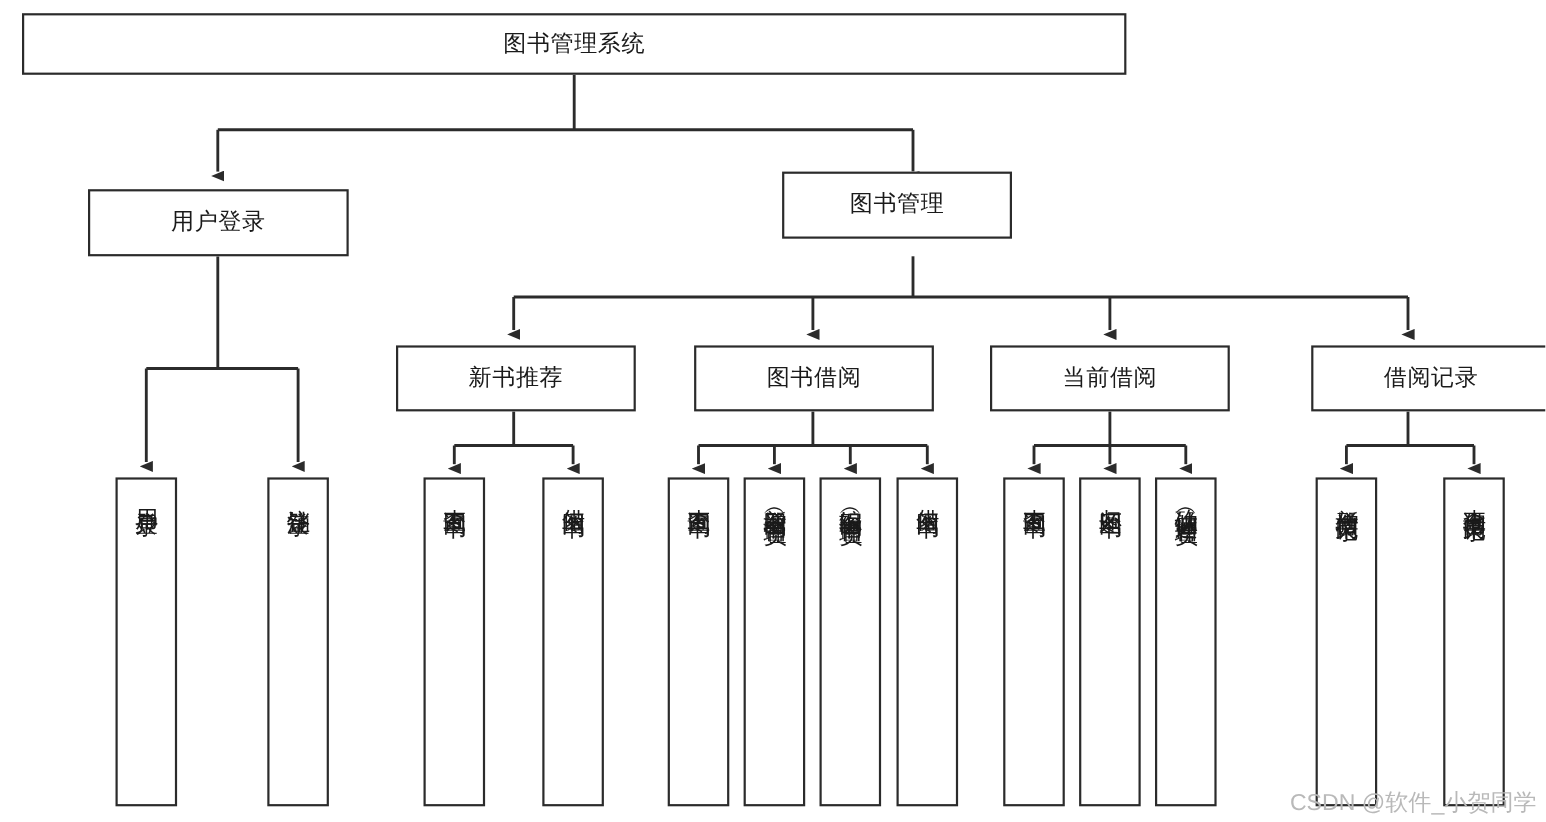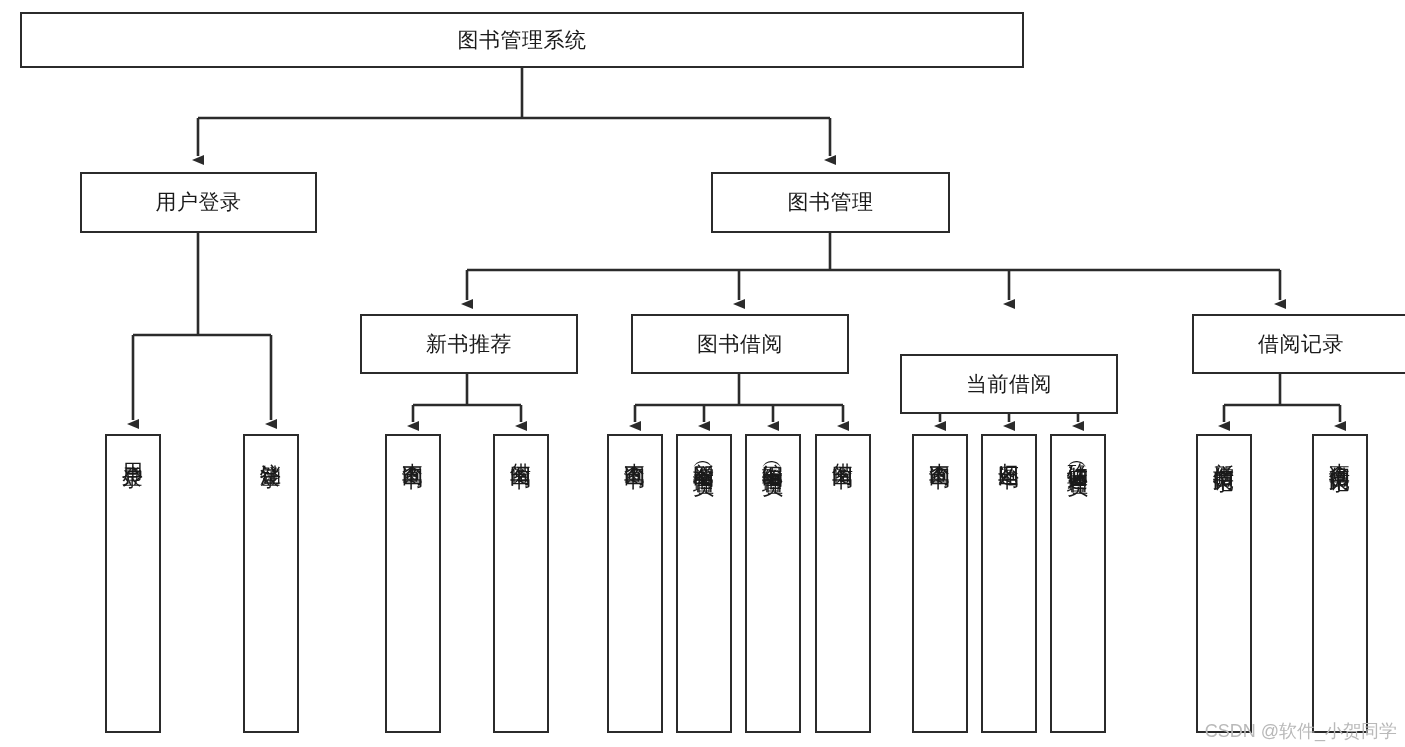--- a/index.html
+++ b/index.html
@@ -54,21 +54,21 @@
     text-orientation: upright;
     white-space: nowrap;
     font-size: 21px;
     letter-spacing: 2px;
     line-height: 1;
   }
   #watermark {
     position: absolute;
     right: 8px;
     bottom: 4px;
-    font-size: 18px;
+    font-size: 21px;
     color: #b9b9b9;
     white-space: nowrap;
     z-index: 5;
     user-select: none;
   }
 </style>
 </head>
 <body>
 
 <div id="diagram-root">
@@ -127,33 +127,33 @@
   </svg>
 
   <div class="node" style="left:20px; top:12px; width:1004px; height:56px;">
     <span class="node-label">图书管理系统</span>
   </div>
 
   <div class="node" style="left:80px; top:172px; width:237px; height:61px;">
     <span class="node-label">用户登录</span>
   </div>
 
-  <div class="node" style="left:711px; top:172px; width:239px; height:61px;">
+  <div class="node" style="left:711px; top:156px; width:209px; height:61px;">
     <span class="node-label">图书管理</span>
   </div>
 
   <div class="node" style="left:631px; top:314px; width:218px; height:60px;">
     <span class="node-label">图书借阅</span>
   </div>
 
   <div class="node" style="left:360px; top:314px; width:218px; height:60px;">
     <span class="node-label">新书推荐</span>
   </div>
 
-  <div class="node" style="left:900px; top:314px; width:218px; height:60px;margin-top:40px;">
+  <div class="node" style="left:900px; top:314px; width:218px; height:60px;">
     <span class="node-label">当前借阅</span>
   </div>
 
   <div class="node" style="left:1172px; top:314px; width:218px; height:60px;margin-left:20px;">
     <span class="node-label">借阅记录</span>
   </div>
 
   <div class="node vertical" style="left:105px; top:434px; width:56px; height:299px;">
     <span class="node-label">用户登录</span>
   </div>

